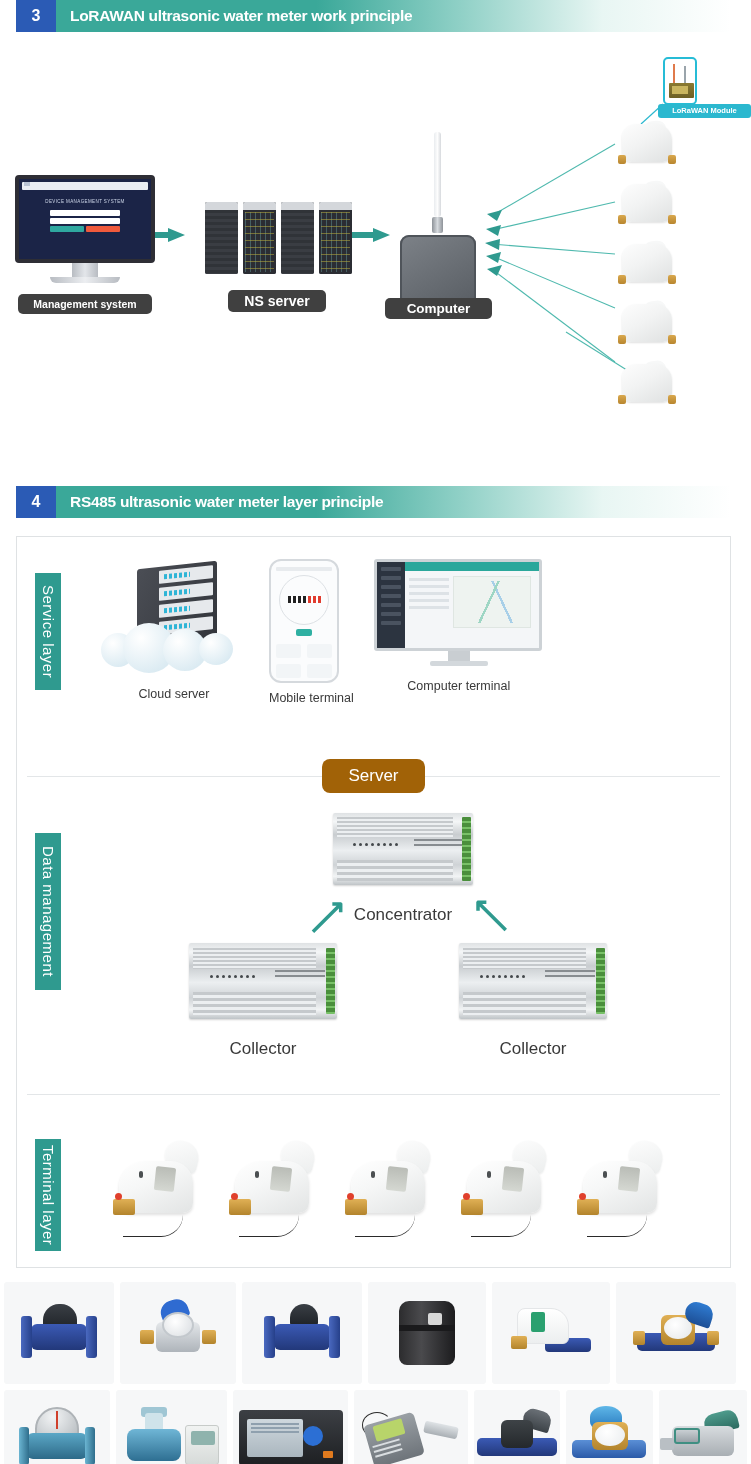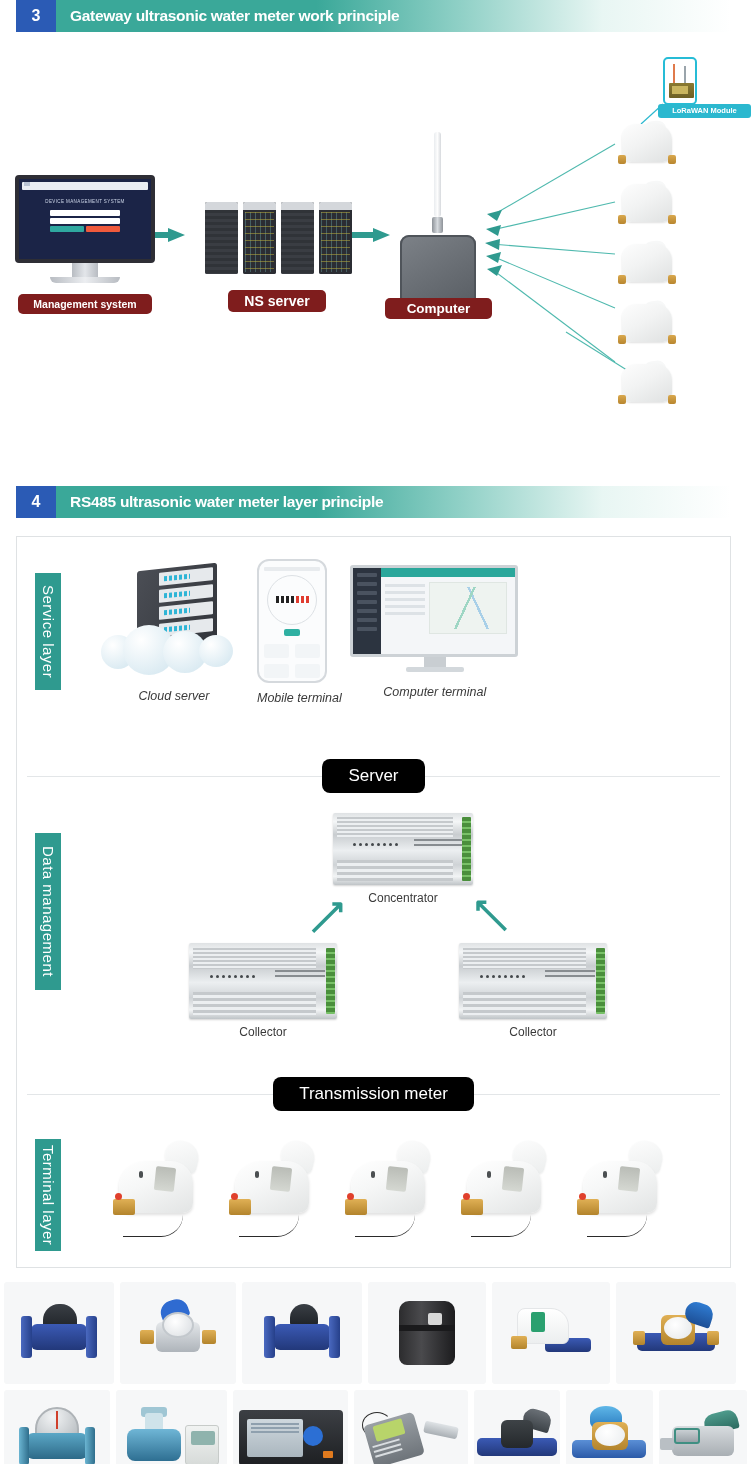--- a/index.html
+++ b/index.html
@@ -139,21 +139,21 @@
     position: absolute; left: 663px; top: 25px; width: 34px; height: 48px;
     border: 2px solid #26bcd6; border-radius: 5px; background: #fff;
     overflow: hidden;
   }
   .callout-box .pcb { position:absolute; left:4px; bottom:5px; width: 25px; height: 15px; background: linear-gradient(to bottom,#8a7a31,#6d6026); border-radius:1px;}
   .callout-box .pcb::after{content:"";position:absolute;left:3px;top:3px;width:16px;height:8px;background:#c9b55f;}
   .callout-box .ant1 { position:absolute; left:8px; top:5px; width:2px; height:28px; background:#e07a4b;}
   .callout-box .ant2 { position:absolute; left:19px; top:7px; width:2px; height:26px; background:#9aa4ab;}
 
   .lbl {
-    background: #7f1d1d; color: #fff; border-radius: 5px;
+    background: #404040; color: #fff; border-radius: 5px;
     font-weight: bold; text-align: center; line-height: 1.15;
     display: flex; align-items: center; justify-content: center;
   }
   .lbl-mgmt { position: absolute; left: 18px; top: 262px; width: 134px; height: 20px; font-size: 10.5px; }
   .lbl-ns   { position: absolute; left: 228px; top: 258px; width: 98px; height: 22px; font-size: 14px; }
   .lbl-gw   { position: absolute; left: 385px; top: 266px; width: 107px; height: 21px; font-size: 13.5px; }
   .lbl-mod  { position: absolute; left: 658px; top: 72px; width: 93px; height: 14px; font-size: 7.5px; background:#2bb8cf; border-radius:3px; }
   .lbl-wm   { position: absolute; left: 573px; top: 358px; width: 153px; height: 37px; font-size: 11px; }
 
   
@@ -168,21 +168,21 @@
     position: absolute; left: 18px;
     background: #2f9a8f; color: #fff;
     writing-mode: vertical-rl;
     display: flex; align-items: center; justify-content: center;
     font-size: 15px; letter-spacing: .5px;
   }
 
   
   .service { height: 216px; position: relative; }
   .vlabel.service-lbl { top: 36px; width: 26px; height: 117px; }
-  .svc-items { display: flex; align-items: center; padding: 22px 10px 0 82px; gap: 8px; font-style: italic; }
+  .svc-items { display: flex; align-items: flex-start; padding: 22px 10px 0 82px; gap: 20px; }
   .svc-item { text-align: center; }
   .svc-cap { font-size: 12.5px; color: #3a3a3a; margin-top: 8px; }
 
   .cloud-server { width: 150px; height: 120px; position: relative; }
   .cs-rack { position:absolute; left: 38px; top: 6px; width: 80px; height: 78px; background: linear-gradient(120deg,#4b4e55,#32353b); border-radius: 3px; transform: skewY(-6deg);}
   .cs-rack i { display:block; height: 13px; margin: 4px 4px 0 22px; background:#e6e9ec; border-radius:1px; position:relative;}
   .cs-rack i::after{content:"";position:absolute;left:5px;top:4px;width:26px;height:5px;background:repeating-linear-gradient(to right,#2fb5d6 0 3px,transparent 3px 5px);}
   .cs-clouds { position:absolute; left: 2px; bottom: 6px; width: 146px; height: 52px;}
   .cs-clouds span{position:absolute;border-radius:50%;background:radial-gradient(circle at 35% 30%,#ffffff,#cfe4ee);}
   .cs-clouds span:nth-child(1){left:0;bottom:6px;width:34px;height:34px;}
@@ -222,29 +222,29 @@
   .bd-scr .p1{left:4px;top:14px;width:44px;height:34px;}
   .bd-scr .p2{left:52px;top:14px;width:48px;height:46px;}
   .bd-scr .p3{left:104px;top:14px;width:50px;height:30px;background:linear-gradient(to top right,#0e2140 55%,#c94a3f 55%);}
   .bd-scr .p4{left:104px;top:48px;width:50px;height:44px;}
   .bd-scr .bars{position:absolute;left:50px;bottom:4px;display:flex;align-items:flex-end;gap:4px;height:30px;}
   .bd-scr .bars i{width:6px;background:#3ddc97;}
   .bd-scr .pie{position:absolute;left:8px;bottom:6px;width:24px;height:24px;border-radius:50%;background:conic-gradient(#e8c24a 0 25%,#3ddc97 25% 50%,#4a9ee8 50% 75%,#c94a3f 75% 100%);}
   .badge-row { position: relative; height: 46px; display: flex; align-items: center; justify-content: center; }
   .badge-row .line { position: absolute; left: 10px; right: 10px; top: 50%; height: 1px; background: #e3e6e8; }
   .badge {
-    position: relative; background: #000000; color: #fff; border-radius: 8px;
+    position: relative; background: #a16207; color: #fff; border-radius: 8px;
     padding: 7px 26px; font-size: 17px; z-index: 2;
   }
 
   
   .datamgmt { height: 272px; position: relative; }
   .vlabel.dm-lbl { top: 34px; width: 26px; height: 157px; }
   .dev { position: absolute; text-align: center; }
-  .dev-cap { font-size: 12px; color: #3a3a3a; margin-top: 6px; }
+  .dev-cap { font-size: 17px; color: #3a3a3a; margin-top: 20px; }
   .box-dev {
     background: linear-gradient(to bottom,#dfe2e4 0%,#f4f6f7 12%,#c9cdd0 30%,#eceff1 52%,#cfd3d6 72%,#f2f4f5 88%,#bfc4c7 100%);
     border-radius: 2px; position: relative;
     box-shadow: 0 1px 2px rgba(0,0,0,.18);
   }
   .box-dev .leds { position:absolute; left: 14%; top: 42%; display:flex; gap: 3px;}
   .box-dev .leds i{width:3px;height:3px;border-radius:50%;background:#44484c;}
   .box-dev .txt{position:absolute;left:58%;top:36%;width:34%;}
   .box-dev .txt i{display:block;height:2px;margin-bottom:3px;background:#878c90;}
   .box-dev .term{position:absolute;right:2px;top:6%;bottom:6%;width:9px;background:repeating-linear-gradient(to bottom,#4a8f3c 0 4px,#78c167 4px 6px);border-radius:1px;}
@@ -364,21 +364,21 @@
   .p-smart-grey .tealtop { position:absolute; left:44px; top:0px; width:34px; height:20px; background: linear-gradient(to bottom,#4e9b8c,#2c6b60); border-radius: 10px 10px 3px 10px; transform: rotate(-14deg);}
   .p-smart-grey .lcd3 { position:absolute; left:14px; top:16px; width:26px; height:16px; background: linear-gradient(to bottom,#c9cfd3,#9aa2a8); border:2px solid #3f8f82; border-radius:3px;}
   .p-smart-grey .nub { position:absolute; left:0; top:26px; width:14px; height:12px; background:#b9bfc4; border-radius:2px;}
 </style>
 </head>
 <body>
 
 <div class="sec-head">
   <div class="bar"></div>
   <div class="num">3</div>
-  <div class="title">Gateway ultrasonic water meter work principle</div>
+  <div class="title">LoRAWAN ultrasonic water meter work principle</div>
 </div>
 
 <div class="s3">
 
   <svg class="wires" width="751" height="410">
 
     <g fill="#2f9a8f">
       <path d="M185 203 L168 196 L168 200 L152 200 L152 206 L168 206 L168 210 Z"></path>
     </g>
 
@@ -657,21 +657,20 @@
           </div>
         <div class="ribs2"></div>
         <div class="term"></div>
       </div>
       <div class="dev-cap">Collector</div>
     </div>
   </div>
 
   <div class="badge-row">
     <div class="line"></div>
-    <div class="badge">Transmission meter</div>
   </div>
 
   <div class="layer-row terminal">
     <div class="vlabel tl-lbl">Terminal layer</div>
     <div class="term-row">
       <div class="meter-photo">
         <div class="mp-lid"></div>
           <div class="mp-body"></div>
           <div class="mp-lcd"></div>
         <div class="mp-dot"></div>

